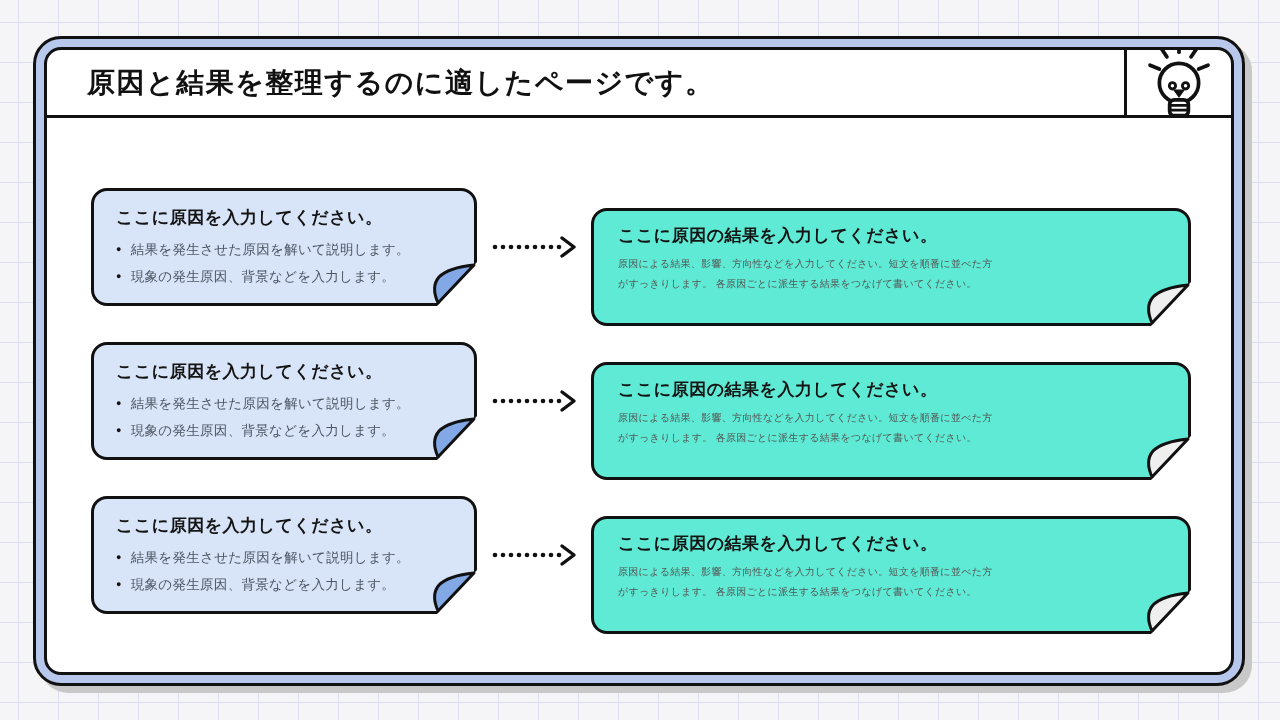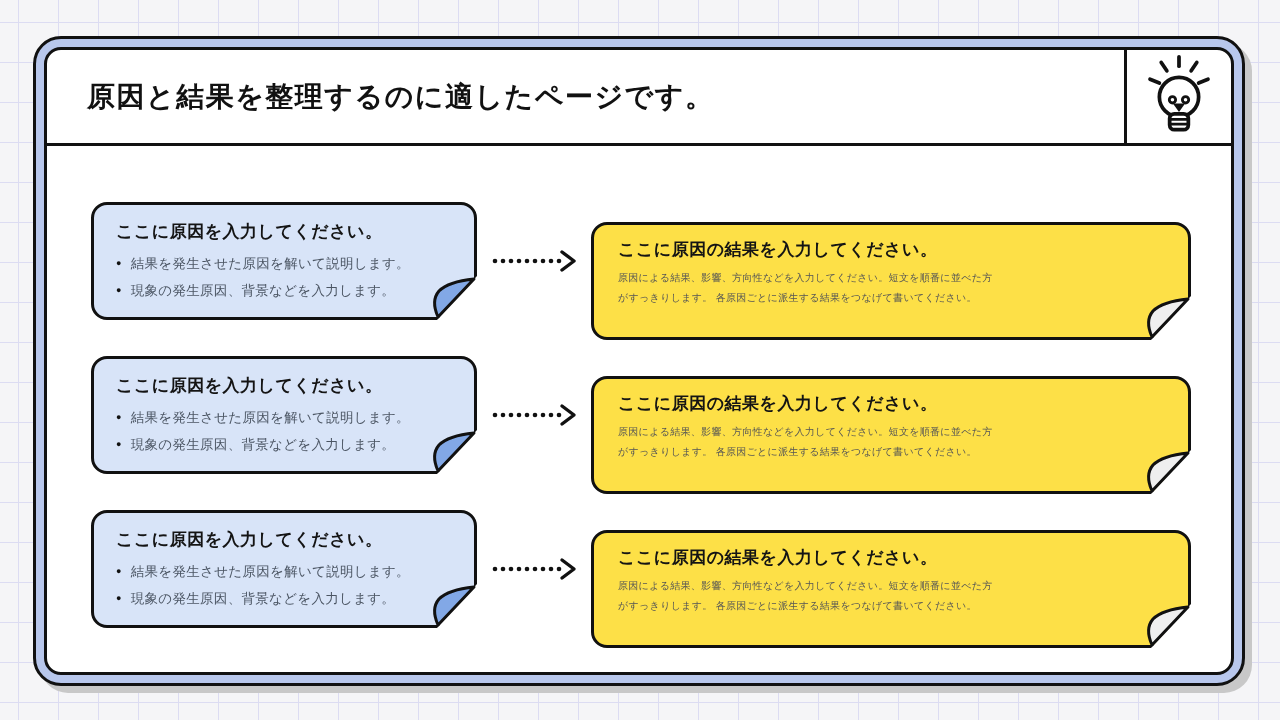--- a/index.html
+++ b/index.html
@@ -27,21 +27,21 @@
   }
   .card {
     width:100%; height:100%;
     background:#fff;
     border:3px solid #111;
     border-radius:17px;
     overflow:hidden;
     display:flex; flex-direction:column;
   }
   .header {
-    flex:none; height:96px;
+    flex:none; height:68px;
     border-bottom:3px solid #111;
     display:flex; align-items:stretch;
   }
   .title-wrap { flex:1; display:flex; align-items:center; padding-left:40px; }
   .page-title {
     font-size:28px; font-weight:bold; color:#111; letter-spacing:1.5px;
   }
   .bulb-cell {
     width:107px; flex:none;
     border-left:3px solid #111;
@@ -58,21 +58,21 @@
   }
   .note {
     position:relative; height:118px;
     border:3px solid #111; border-radius:16px;
   }
   .cause {
     width:386px; background:#d8e4f8;
     padding:15px 18px 0 22px;
   }
   .effect {
-    width:600px; background:#fde047;
+    width:600px; background:#5eead4;
     padding:13px 22px 0 24px;
     margin-top:40px;
   }
   .note-title {
     font-size:17px; font-weight:bold; color:#141414;
     letter-spacing:.5px; margin-bottom:7px;
   }
   .bullets { list-style:none; margin-top:4px; }
   .bullets li {
     display:flex; align-items:baseline; gap:9px;

